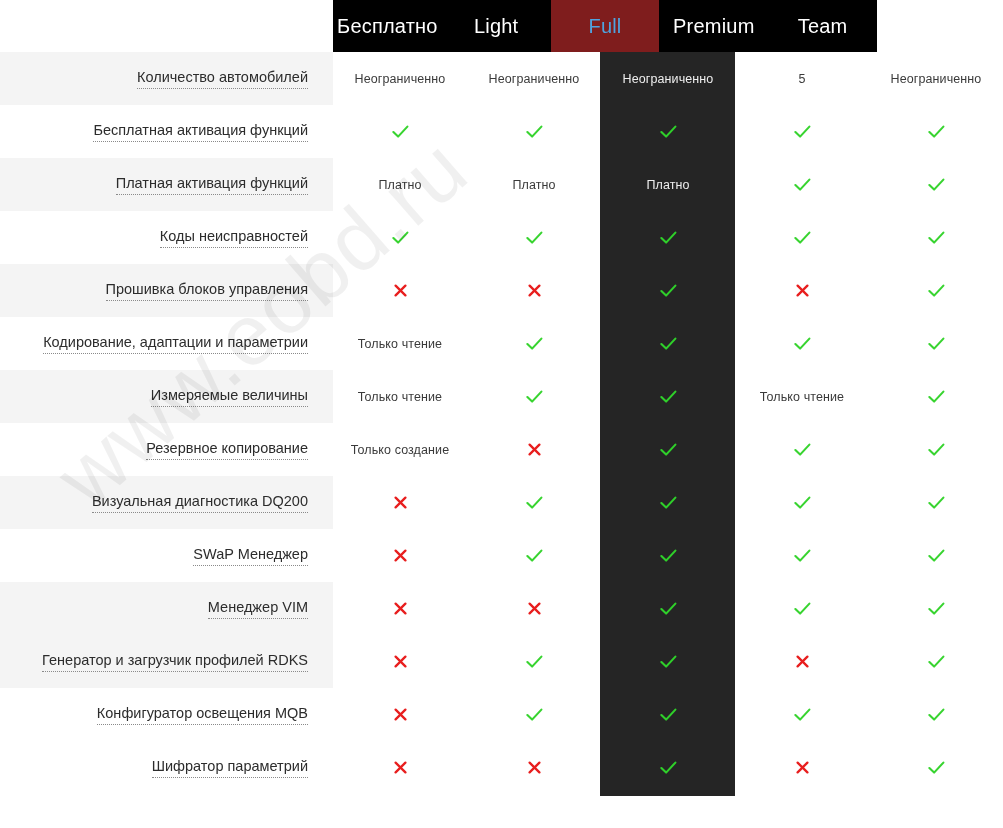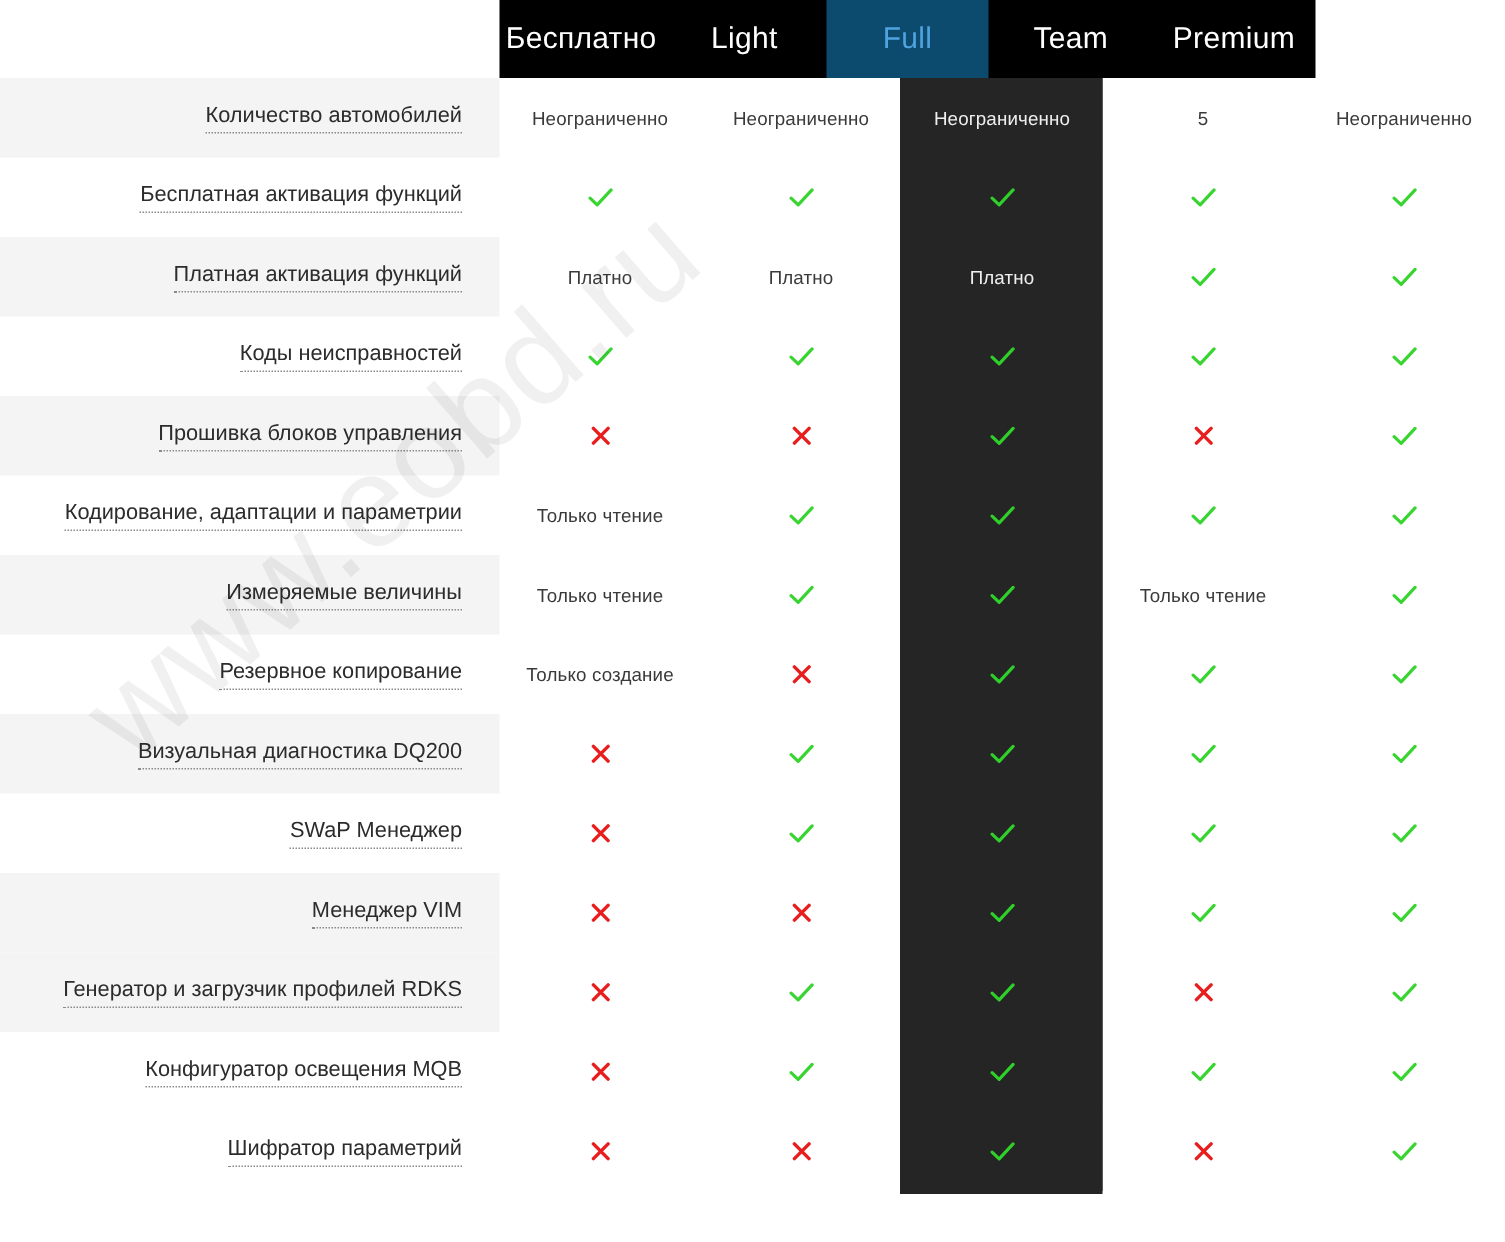--- a/index.html
+++ b/index.html
@@ -79,21 +79,21 @@
     height: 52px;
     display: flex;
     align-items: center;
     justify-content: center;
     font-size: 20px;
     font-weight: 400;
     color: #ffffff;
     letter-spacing: 0.2px;
   }
   #header-row .hcell.is-highlight {
-    background: #0c4a6e;
+    background: #7f1d1d;
     color: #4fa3df;
   }
 
   
   #body-rows {
     position: absolute;
     left: 0;
     top: 52px;
     width: 1003px;
     z-index: 3;
@@ -175,22 +175,22 @@
 </style>
 </head>
 <body>
 
 <div id="table-root">
   <div id="highlight-column"></div>
   <div id="header-row">
       <div class="hcell">Бесплатно</div>
       <div class="hcell">Light</div>
       <div class="hcell is-highlight">Full</div>
+      <div class="hcell">Premium</div>
       <div class="hcell">Team</div>
-      <div class="hcell">Premium</div>
     </div>
   <div id="body-rows">
       <div class="trow stripe">
         <div class="label-cell">
           <span class="feature-link">Количество автомобилей</span>
         </div>
         <div class="cells">
           <div class="cell">
             <span class="text-val">Неограниченно</span>
           </div>

